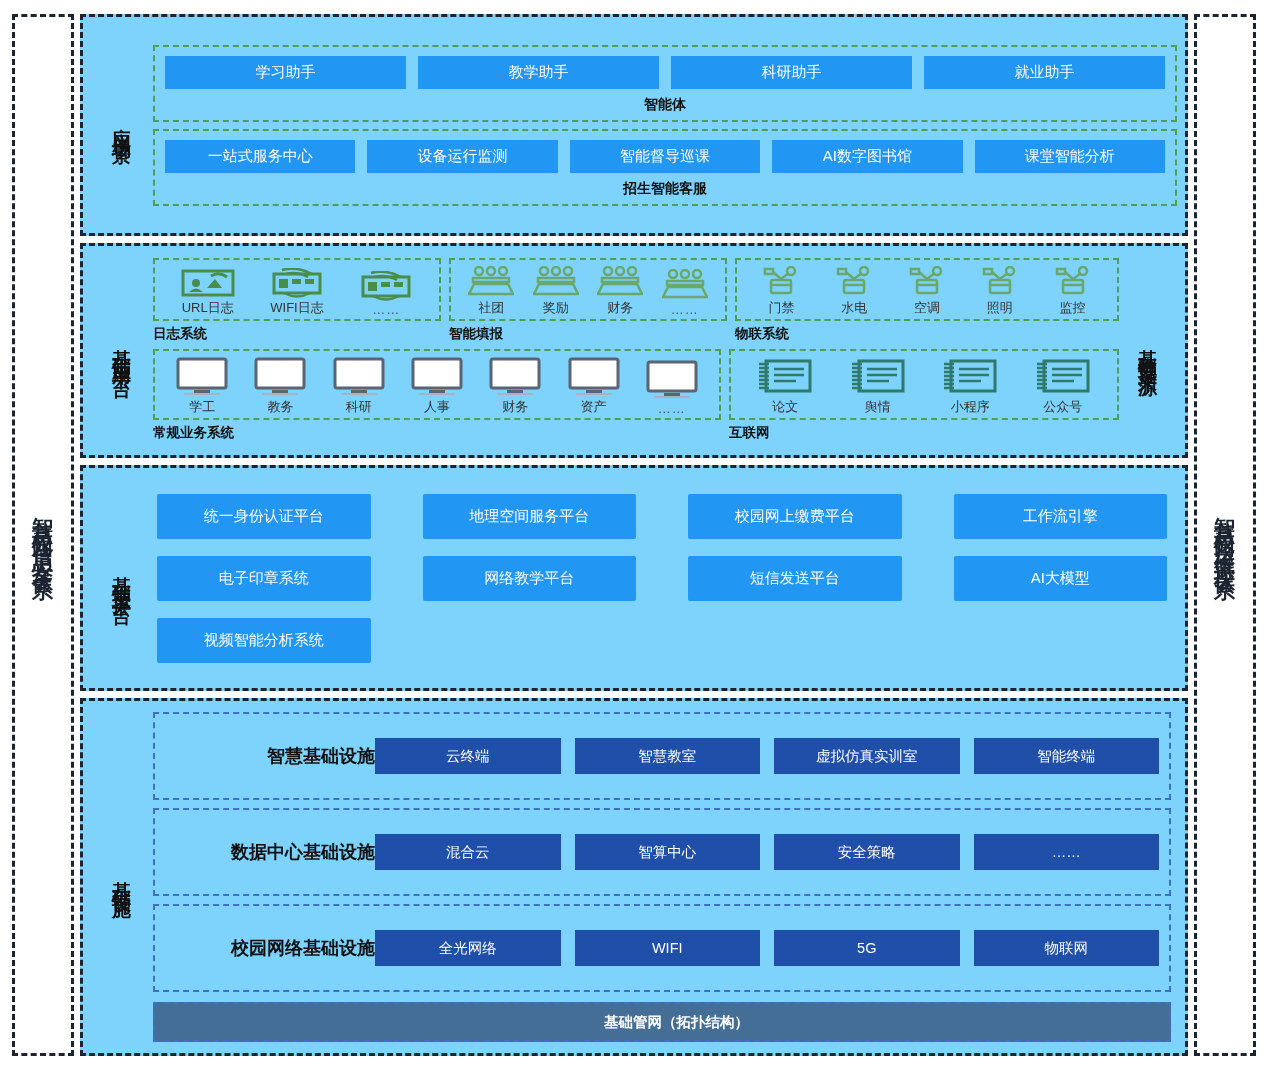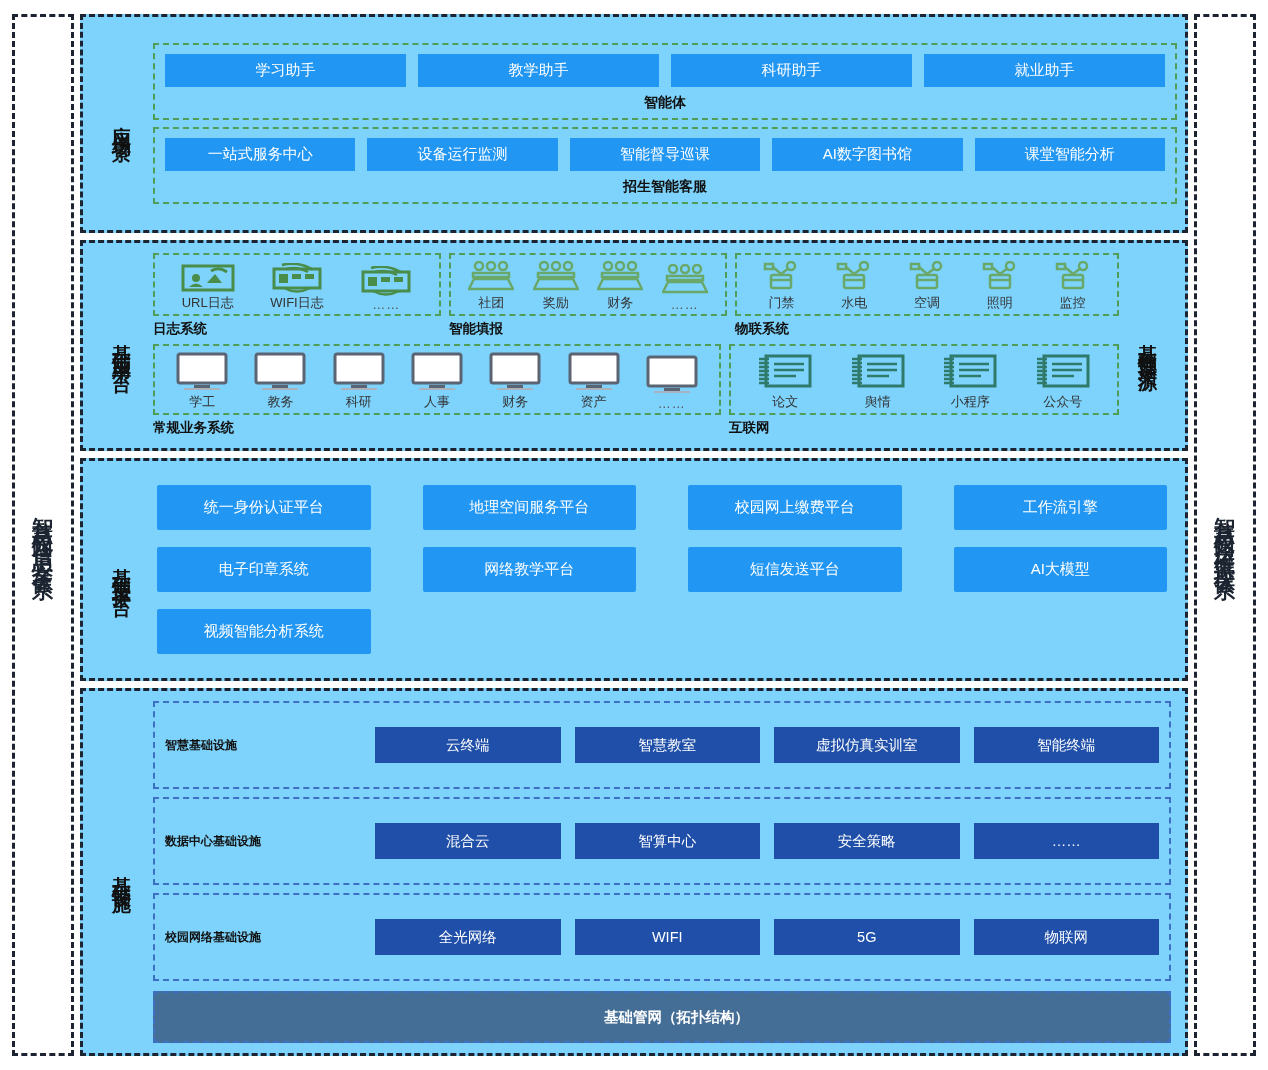--- a/index.html
+++ b/index.html
@@ -100,31 +100,31 @@
   
   .band4 { flex: 1 1 auto; }
   .infra-rows { display: flex; flex-direction: column; gap: 8px; padding: 4px 6px 4px 0; height: 100%; justify-content: center; }
   .infra-row {
     border: 2px dashed #3d6fc4;
     display: flex; align-items: center;
     padding: 14px 10px;
     min-height: 88px;
   }
   .infra-name {
-    flex: 0 0 210px; text-align: left;
-    font-size: 12px; font-weight: 700; color: #111; white-space: nowrap;
+    flex: 0 0 210px; text-align: right;
+    font-size: 18px; font-weight: 700; color: #111; white-space: nowrap;
   }
   .infra-chips { flex: 1 1 auto; display: flex; gap: 14px; }
   .dk-chip {
     flex: 1 1 0; height: 36px; background: #1f4fa8; color: #fff;
     font-size: 14.5px; display: flex; align-items: center; justify-content: center;
     white-space: nowrap;
   }
   .pipe-bar {
-    margin-top: 2px; height: 52px; background: #456e97; color: #fff;
+    margin-top: 2px; height: 40px; background: #456e97; color: #fff;
     display: flex; align-items: center; justify-content: center;
     font-size: 14.5px; font-weight: 700;
     border: 2px dashed #3d6fc4;
     padding-left: 29px;
   }
 </style>
 </head>
 <body>
 
 <div class="page">

